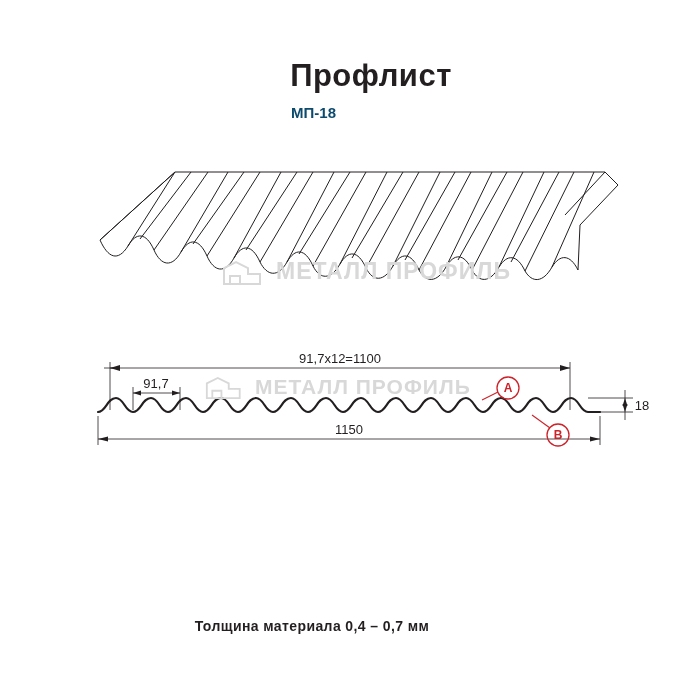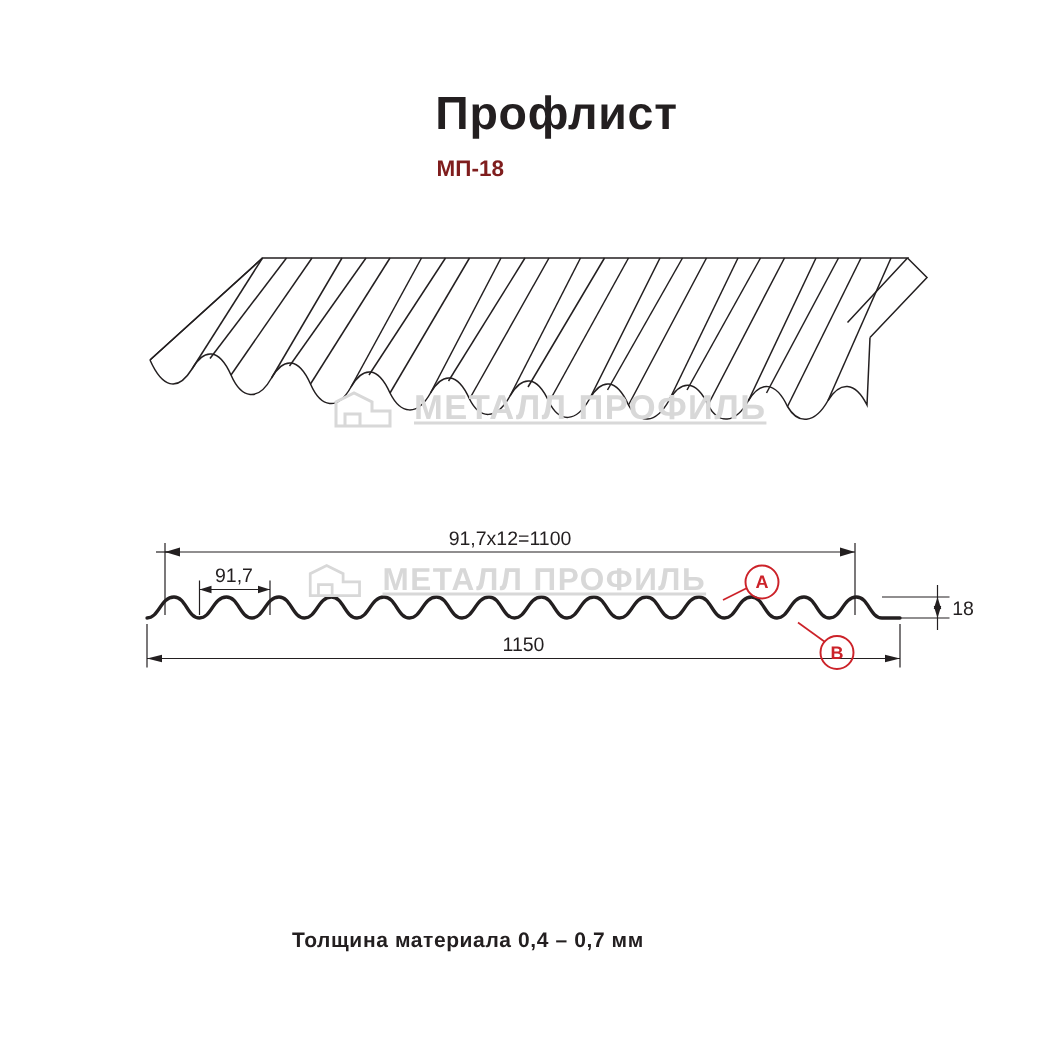--- a/index.html
+++ b/index.html
@@ -33,21 +33,21 @@
     margin-left: 21px;
   }
   .subtitle {
     position: absolute;
     top: 104px;
     left: 0;
     width: 627px;
     text-align: center;
     font-size: 15px;
     font-weight: bold;
-    color: #7f1d1d;
+    color: #0c4a6e;
   }
   .footer {
     position: absolute;
     top: 618px;
     left: 0;
     width: 624px;
     text-align: center;
     font-size: 14px;
     font-weight: bold;
     letter-spacing: 0.4px;
@@ -68,21 +68,20 @@
     height: 130px;
   }
   .wm {
     position: absolute;
     pointer-events: none;
     font-family: "Liberation Sans", sans-serif;
     font-weight: bold;
     color: #d8d8d8;
     letter-spacing: 1px;
     white-space: nowrap;
-    text-decoration: underline;
   }
   .wm1 {
     top: 258px;
     left: 222px;
     font-size: 23px;
   }
   .wm2 {
     top: 375px;
     left: 205px;
     font-size: 21px;

